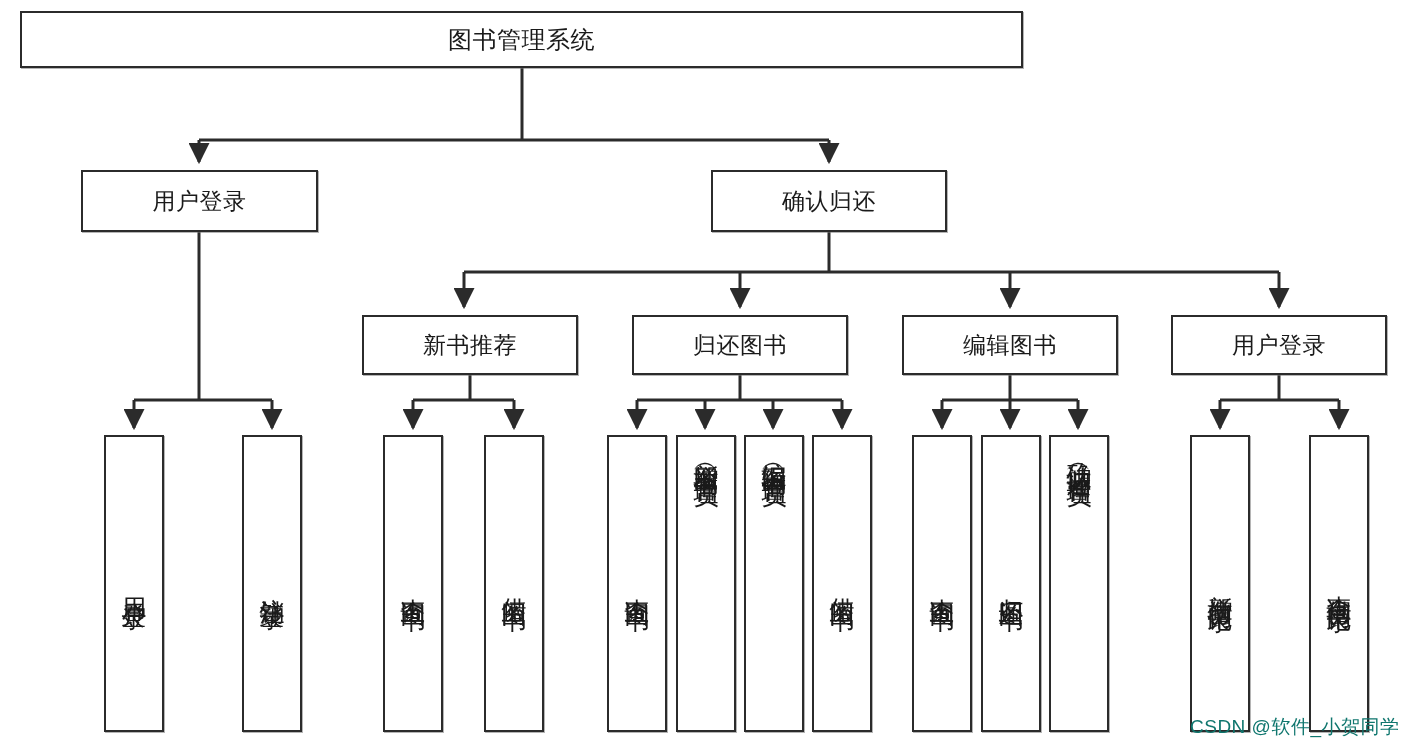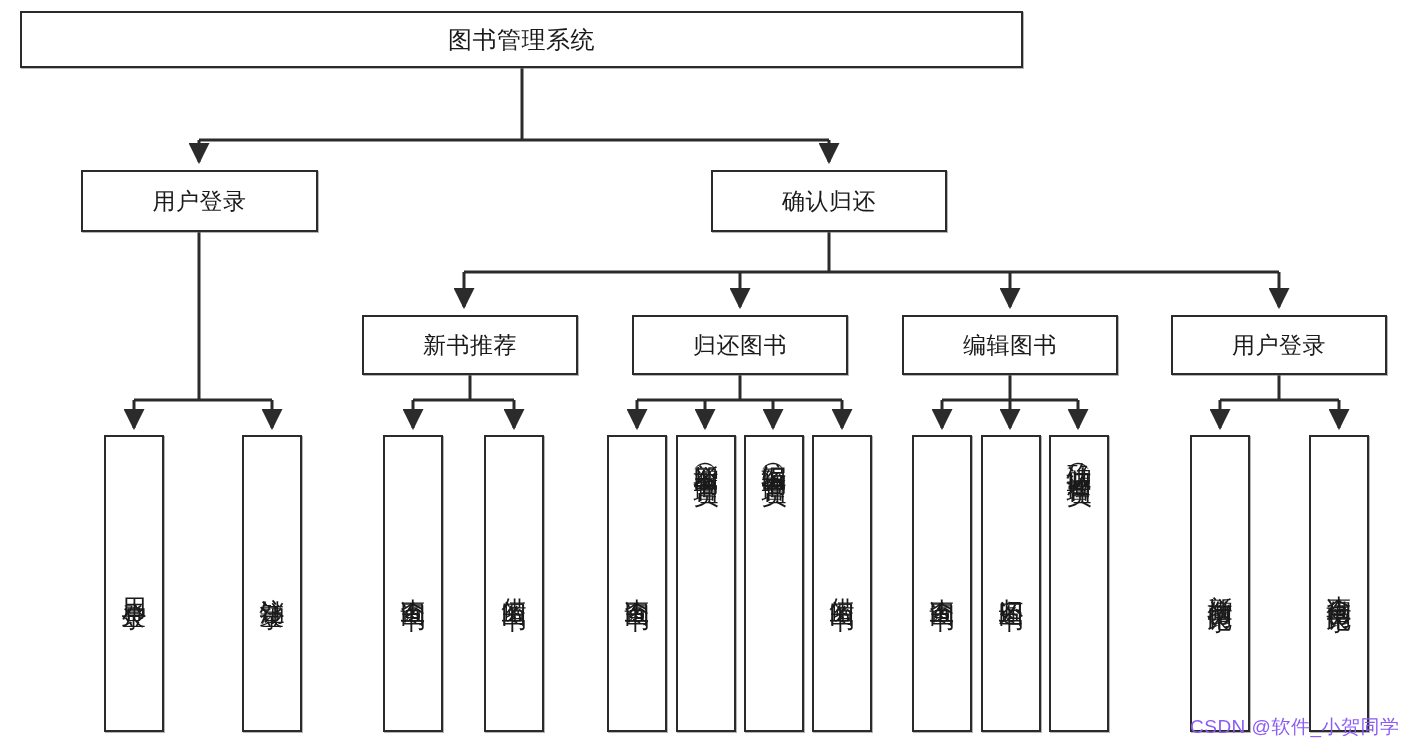--- a/index.html
+++ b/index.html
@@ -61,21 +61,21 @@
     line-height: 1.0;
     letter-spacing: 3px;
     white-space: nowrap;
   }
   .node.v.mid {
     align-items: center;
     padding-top: 0;
   }
   .watermark {
     position: absolute;
-    color: #8b5cf6;
+    color: #0f766e;
     font-size: 19px;
     white-space: nowrap;
     letter-spacing: 0.5px;
   }
 </style>
 </head>
 <body>
 
 <div id="canvas">
 

